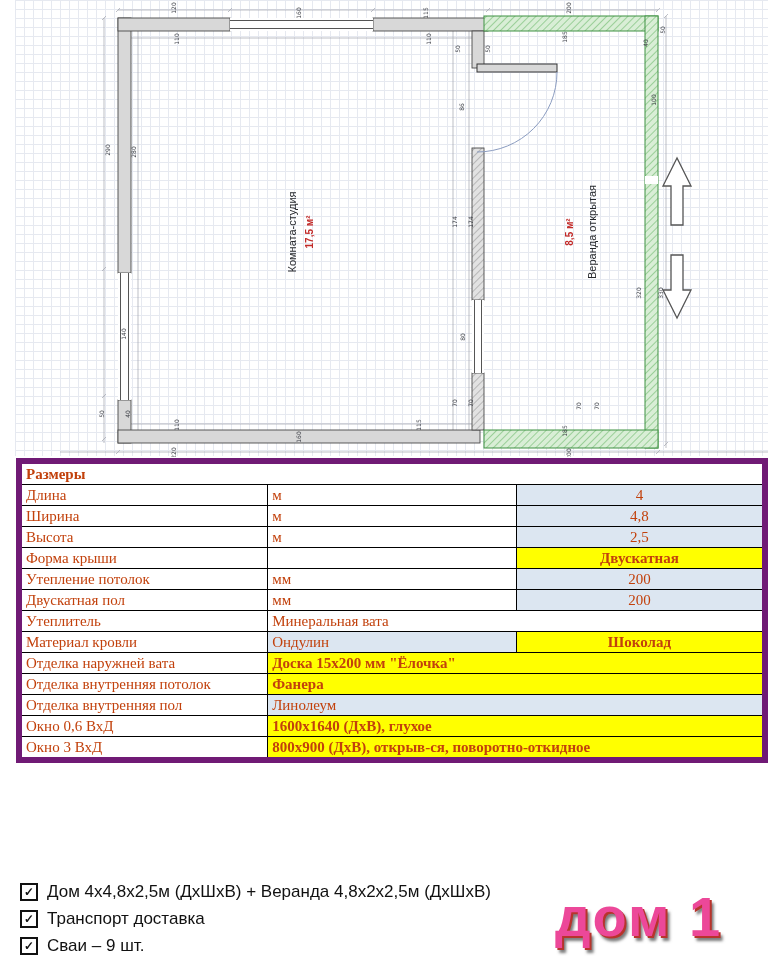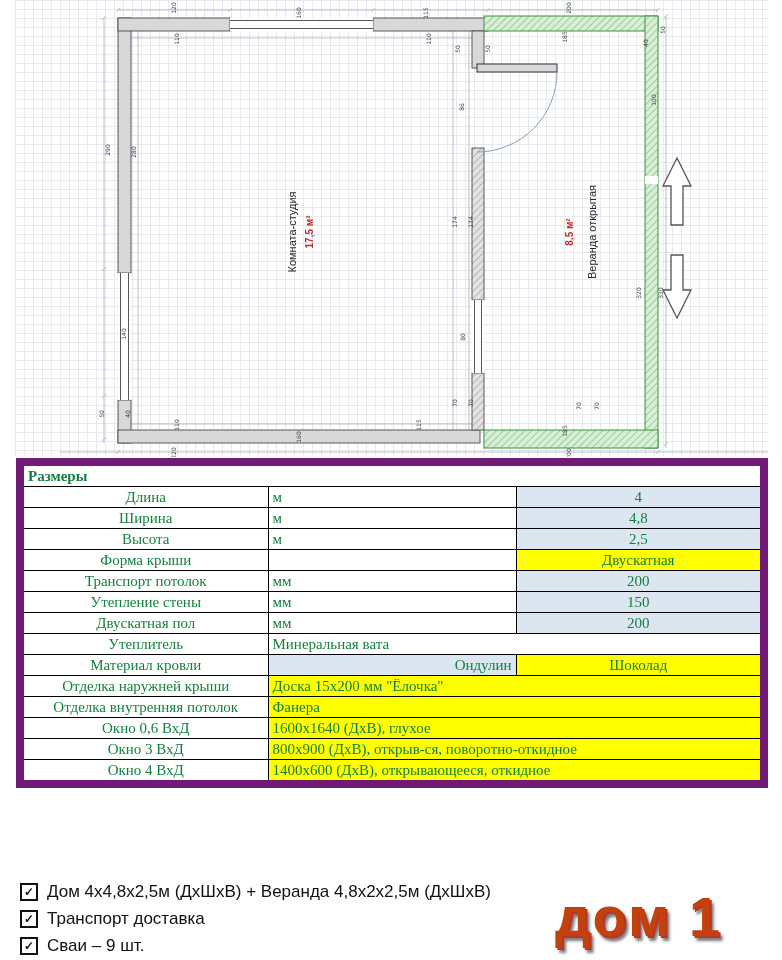--- a/index.html
+++ b/index.html
@@ -19,45 +19,45 @@
       #ffffff;
   }
   .plan-svg{position:absolute;left:0;top:0;}
   .dim{font-family:"DejaVu Sans",sans-serif;font-size:6px;fill:#3c3f46;}
   .roomname{font-family:"Liberation Sans",sans-serif;font-size:11px;fill:#26282c;}
   .roomarea{font-family:"Liberation Sans",sans-serif;font-size:10px;fill:#c22a28;font-weight:bold;}
   
   table.spec{
     position:absolute;left:16px;top:458px;width:752px;
     border-collapse:collapse;table-layout:fixed;
-    font-family:"Liberation Serif",serif;font-size:15px;color:#15803d;
-    border:8px solid #701a75;
+    font-family:"Liberation Serif",serif;font-size:15px;color:#c2410c;
+    border:6px solid #701a75;
   }
   table.spec td{border:1px solid #000;height:20px;padding:0 4px;overflow:hidden;white-space:nowrap;}
-  td.c1{width:43.5%;text-align:center;}
+  td.c1{width:43.5%;}
   td.c2{width:24.3%;}
   td.c3{width:32.2%;text-align:center;}
   td.hdr{font-weight:bold;}
   .blue{background:#dce6f1;}
-  .yellow{background:#ffff00;}
-  .ctr{text-align:right;}
+  .yellow{background:#ffff00;font-weight:bold;}
+  .ctr{text-align:left;}
   
   .wm{position:absolute;left:540px;top:800px;width:235px;color:#ffffff;
       opacity:.34;filter:blur(1.5px);pointer-events:none;text-align:center;}
   .wm .wm-brand{font-size:44px;font-weight:bold;letter-spacing:4px;line-height:44px;}
   .wm .wm-id{font-size:21px;font-weight:bold;letter-spacing:3px;line-height:24px;}
   
   .footer{position:absolute;left:20px;top:878px;width:745px;color:#111;}
   .chk-item{display:flex;align-items:center;height:27px;font-size:17px;font-weight:500;}
   .cb{display:inline-flex;align-items:center;justify-content:center;
       width:14px;height:14px;border:2px solid #111;margin-right:9px;
       font-size:12px;font-weight:bold;line-height:1;flex:0 0 auto;}
   .house-badge{
     position:absolute;left:555px;top:884px;
-    font-size:56px;font-weight:bold;color:#c2410c;letter-spacing:2px;
+    font-size:56px;font-weight:bold;color:#ec4899;letter-spacing:2px;
     text-shadow:2px 2px 0 #b8342c, 4px 5px 3px rgba(80,80,80,.75);
   }
 </style>
 </head>
 <body>
 
 <div class="plan-wrap">
   <div class="grid"></div>
   <svg class="plan-svg" width="782" height="457" viewBox="0 0 782 457">
     <defs>
@@ -192,62 +192,57 @@
     <td class="c1">Высота</td>
     <td class="c2">м</td>
     <td class="c3 blue">2,5</td>
   </tr>
   <tr>
     <td class="c1">Форма крыши</td>
     <td class="c2"></td>
     <td class="c3 yellow">Двускатная</td>
   </tr>
   <tr>
-    <td class="c1">Транспорт потолок</td>
+    <td class="c1">Утепление потолок</td>
     <td class="c2">мм</td>
     <td class="c3 blue">200</td>
-  </tr>
-  <tr>
-    <td class="c1">Утепление стены</td>
-    <td class="c2">мм</td>
-    <td class="c3 blue">150</td>
   </tr>
   <tr>
     <td class="c1">Двускатная пол</td>
     <td class="c2">мм</td>
     <td class="c3 blue">200</td>
   </tr>
   <tr>
     <td class="c1">Утеплитель</td>
     <td colspan="2">Минеральная вата</td>
   </tr>
   <tr>
     <td class="c1">Материал кровли</td>
     <td class="c2 blue ctr">Ондулин</td>
     <td class="c3 yellow">Шоколад</td>
   </tr>
   <tr>
-    <td class="c1">Отделка наружней крыши</td>
+    <td class="c1">Отделка наружней вата</td>
     <td colspan="2" class="yellow">Доска 15х200 мм "Ёлочка"</td>
   </tr>
   <tr>
     <td class="c1">Отделка внутренняя потолок</td>
     <td colspan="2" class="yellow">Фанера</td>
   </tr>
   <tr>
+    <td class="c1">Отделка внутренняя пол</td>
+    <td colspan="2" class="blue">Линолеум</td>
+  </tr>
+  <tr>
     <td class="c1">Окно 0,6  ВхД</td>
     <td colspan="2" class="yellow">1600х1640 (ДхВ),  глухое</td>
   </tr>
   <tr>
     <td class="c1">Окно 3  ВхД</td>
     <td colspan="2" class="yellow">800х900 (ДхВ),  открыв-ся,  поворотно-откидное</td>
-  </tr>
-  <tr>
-    <td class="c1">Окно 4  ВхД</td>
-    <td colspan="2" class="yellow">1400х600 (ДхВ),  открывающееся,  откидное</td>
   </tr>
 </tbody>
   </table>
 
 <div class="wm">
   <div class="wm-brand">Циан</div>
   <div class="wm-id">1031585335</div>
 </div>
 
 <div class="footer">

